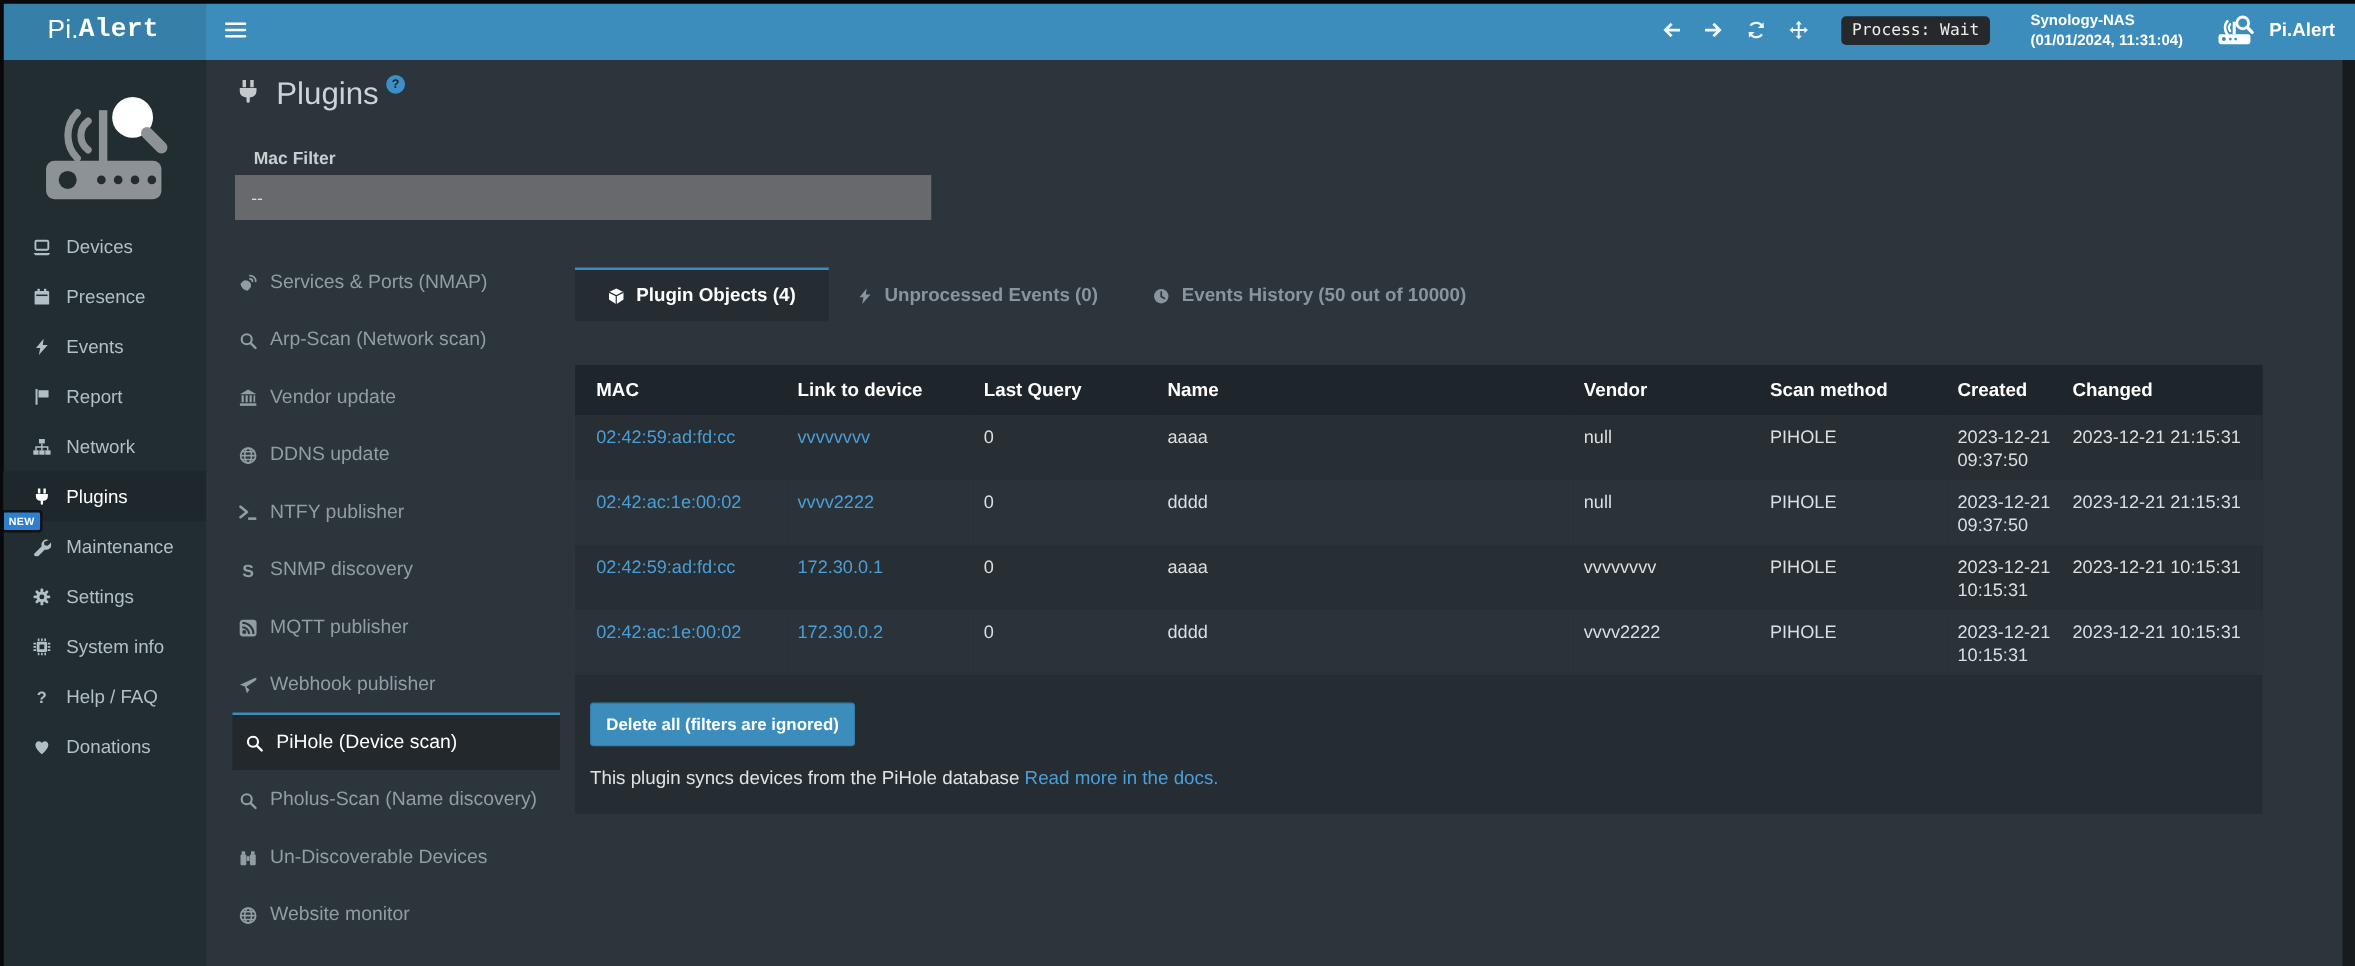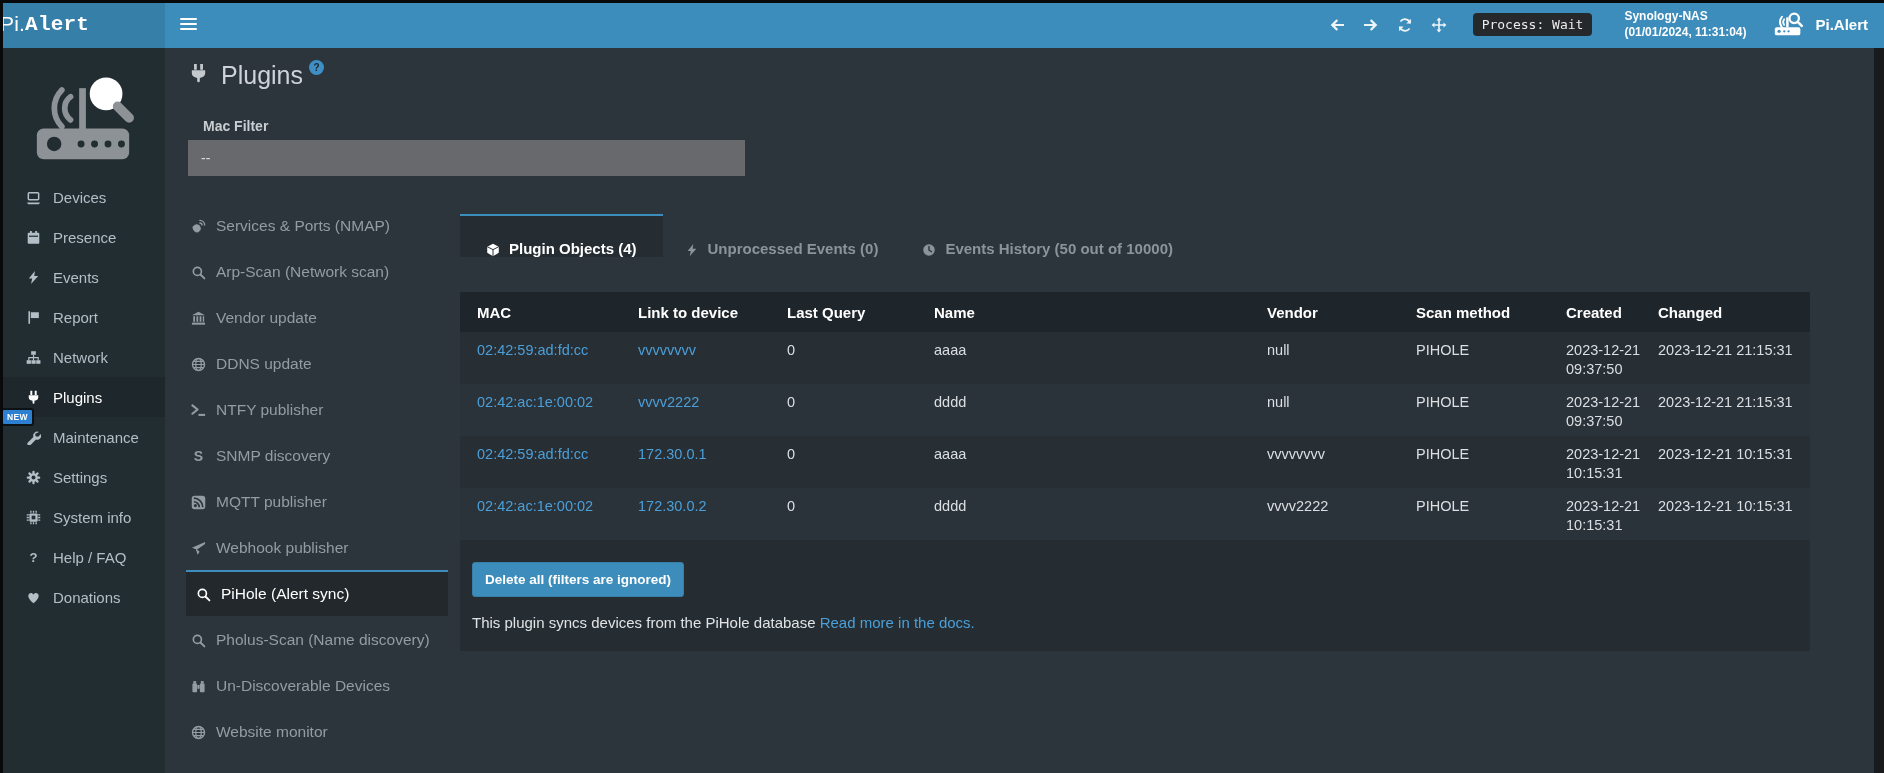--- a/index.html
+++ b/index.html
@@ -6,21 +6,21 @@
   html,body { width:1884px; height:773px; overflow:hidden; }
   body { font-family:"Liberation Sans","DejaVu Sans",sans-serif; background:#2c353b; position:relative; }
 
   
   .edge-top { position:absolute; top:0; left:0; width:100%; height:3px; background:#08090a; z-index:60; }
   .edge-left { position:absolute; top:0; left:0; width:3px; height:100%; background:#08090a; z-index:60; }
   .scroll-strip { position:absolute; top:48px; right:0; width:10px; bottom:0; background:#171b1e; z-index:50; }
 
   
   .topbar { position:absolute; top:0; left:0; width:100%; height:48px; background:#3c8dbc; display:flex; align-items:stretch; z-index:40; }
-  .brand { width:165px; background:#367fa9; color:#fff; font-size:21px; display:flex; align-items:center; letter-spacing:.2px; text-decoration:none; cursor:pointer; }
+  .brand { width:165px; background:#367fa9; color:#fff; font-size:21px; display:flex; align-items:center; justify-content:center; letter-spacing:.2px; text-decoration:none; cursor:pointer; }
   .brand b { font-weight:700;font-family:Liberation Mono, monospace; }
   .hamburger { width:46px; display:flex; align-items:center; justify-content:center; cursor:pointer; }
   .bars i { display:block; width:17px; height:2.4px; background:#fff; margin:2.7px 0; border-radius:1px; }
   .top-right { margin-left:auto; display:flex; align-items:center; padding-right:16px; }
   .tb-icon { color:#eef5f9; font-size:16px; margin-left:18px; display:inline-flex; align-items:center; cursor:pointer; }
   .process-badge { margin-left:26px; background:#26292c; color:#ededed; font-family:"DejaVu Sans Mono","Liberation Mono",monospace; font-size:13px; padding:4px 9px; border-radius:4px; white-space:nowrap; }
   .device-info { margin-left:32px; color:#fff; font-size:12px; font-weight:700; line-height:16px; white-space:nowrap; }
   .router-small { margin-left:26px; color:#fff; display:inline-flex; }
   .brand-right { margin-left:9px; color:#fff; font-size:15px; font-weight:700; }
 
@@ -45,21 +45,21 @@
 
   
   .plugin-nav { position:absolute; top:154px; left:21px; width:262px; }
   .pn-item { height:46px; display:flex; align-items:center; gap:9px; padding:0 10px 0 3px; color:#929ca3; font-size:15.5px; cursor:pointer; border-top:2px solid transparent; }
   .pn-item.active { background:#22282c; color:#fff; border-top-color:#3c8dbc; padding-left:8px; }
   .pn-icon { display:inline-flex; font-size:15px; width:18px; justify-content:center; }
 
   
   .tab-col { position:absolute; top:166px; left:295px; width:1350px; }
   .tabs { display:flex; height:43px; }
-  .tab { display:flex; align-items:flex-end; gap:9px; padding:0 22px; font-size:15px; font-weight:600; color:#8a949c; border-top:2px solid transparent; cursor:pointer; white-space:nowrap; }
+  .tab { display:flex; align-items:center; gap:9px; padding:0 22px; font-size:15px; font-weight:600; color:#8a949c; border-top:2px solid transparent; cursor:pointer; white-space:nowrap; }
   .tab.active { background:#262d32; color:#fff; border-top-color:#3c8dbc; padding:0 26px; }
   .tab-icon { display:inline-flex; font-size:14px; }
 
   .panel { background:#262d32; padding-bottom:20px;margin-top:35px; }
   table.obj-table { width:100%; border-collapse:collapse; table-layout:fixed; }
   .obj-table thead th { background:#1f262b; height:40px; font-size:15px; font-weight:700; color:#fff; text-align:left; padding:0 8px; }
   .obj-table thead th:first-child { padding-left:17px; }
   .obj-table tbody td { height:52px; vertical-align:top; padding:9px 8px 0 8px; font-size:14.5px; color:#dcdfe2; line-height:19px; }
   .obj-table tbody td:first-child { padding-left:17px; }
   .obj-table tbody tr:nth-child(odd) { background:#272e34; }
@@ -364,21 +364,21 @@
         </span>
         <span class="pn-label">Webhook publisher</span>
       </a>
       <a class="pn-item active">
         <span class="pn-icon">
           <svg viewBox="0 0 16 16" width="1em" height="1em" fill="currentColor" aria-hidden="true">
             <circle cx="6.8" cy="6.8" r="4.3" fill="none" stroke="currentColor" stroke-width="1.8"></circle>
             <path d="M10.1 10.1l4.2 4.2" stroke="currentColor" stroke-width="2" stroke-linecap="round"></path>
           </svg>
         </span>
-        <span class="pn-label">PiHole (Alert sync)</span>
+        <span class="pn-label">PiHole (Device scan)</span>
       </a>
       <a class="pn-item">
         <span class="pn-icon">
           <svg viewBox="0 0 16 16" width="1em" height="1em" fill="currentColor" aria-hidden="true">
             <circle cx="6.8" cy="6.8" r="4.3" fill="none" stroke="currentColor" stroke-width="1.8"></circle>
             <path d="M10.1 10.1l4.2 4.2" stroke="currentColor" stroke-width="2" stroke-linecap="round"></path>
           </svg>
         </span>
         <span class="pn-label">Pholus-Scan (Name discovery)</span>
       </a>

